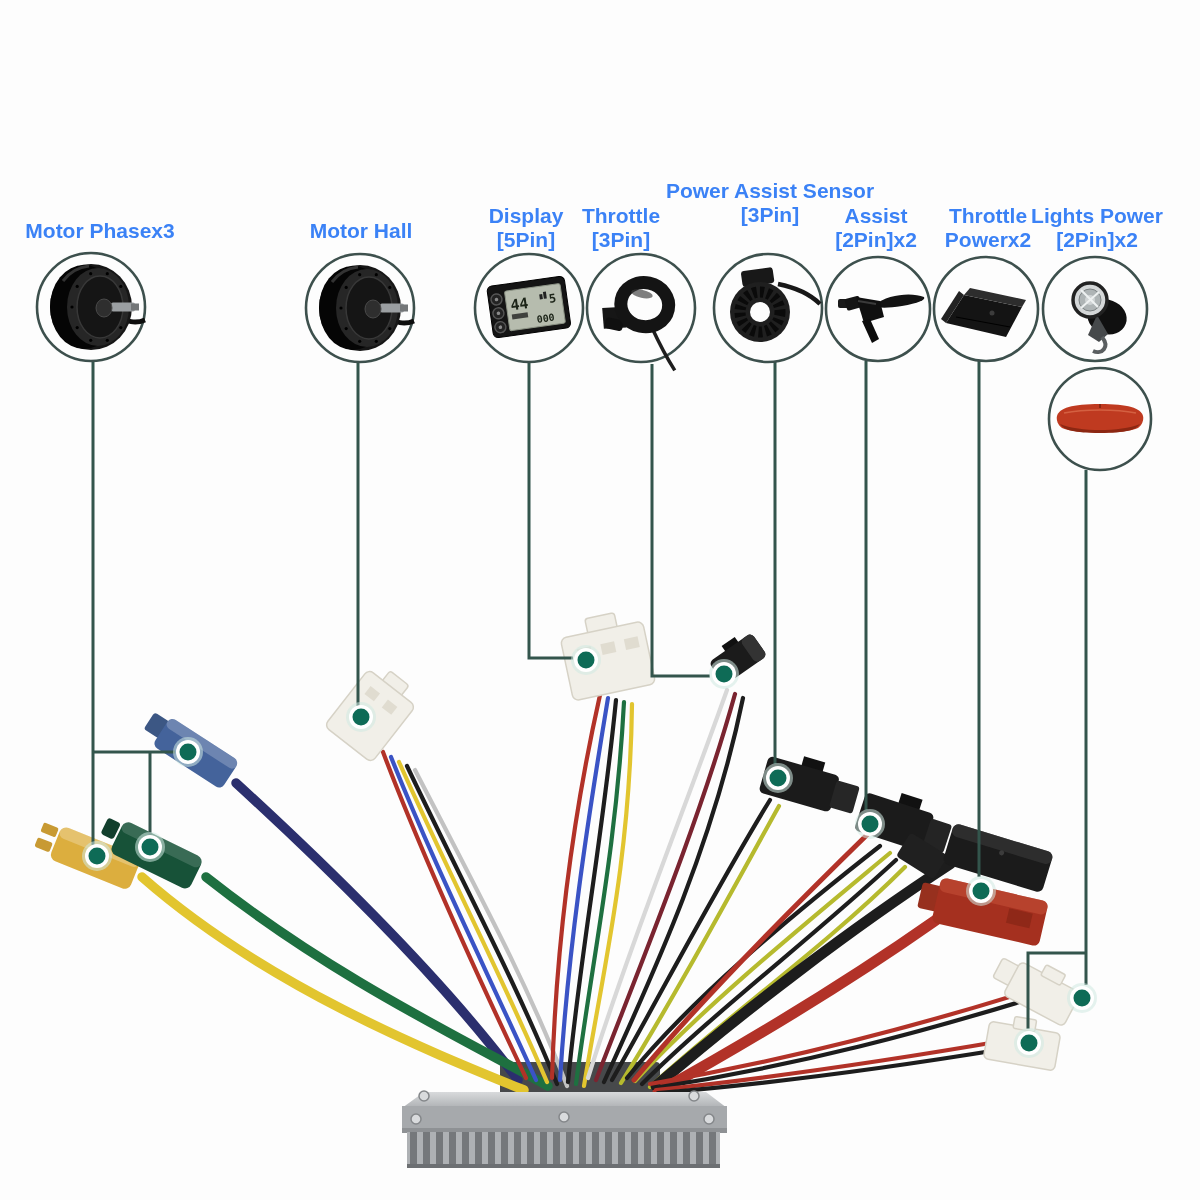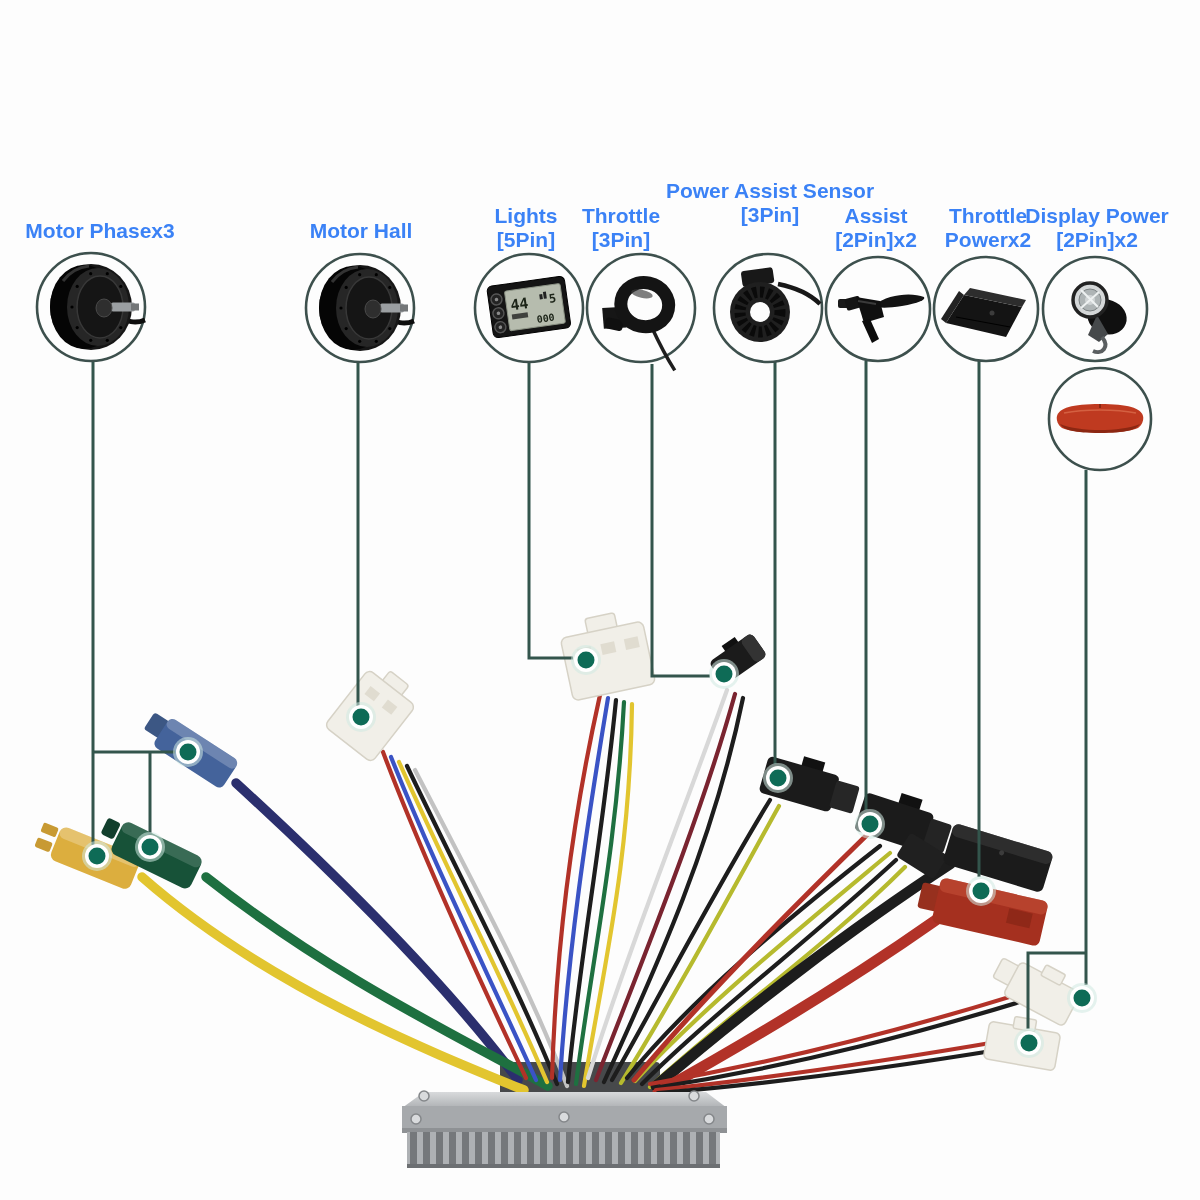--- a/index.html
+++ b/index.html
@@ -326,38 +326,38 @@
   </svg>
 
   <div>
     <div class="label" style="left:100px;top:219px">
       <span>Motor Phasex3</span>
     </div>
     <div class="label" style="left:361px;top:219px">
       <span>Motor Hall</span>
     </div>
     <div class="label" style="left:526px;top:204px">
-      <span>Lights</span>
+      <span>Display</span>
       <span>[5Pin]</span>
     </div>
     <div class="label" style="left:621px;top:204px">
       <span>Throttle</span>
       <span>[3Pin]</span>
     </div>
     <div class="label" style="left:770px;top:179px">
       <span>Power Assist Sensor</span>
       <span>[3Pin]</span>
     </div>
     <div class="label" style="left:876px;top:204px">
       <span>Assist</span>
       <span>[2Pin]x2</span>
     </div>
     <div class="label" style="left:988px;top:204px">
       <span>Throttle</span>
       <span>Powerx2</span>
     </div>
     <div class="label" style="left:1097px;top:204px">
-      <span>Display Power</span>
+      <span>Lights Power</span>
       <span>[2Pin]x2</span>
     </div>
   </div>
 
 </div>
 
 </body></html>

